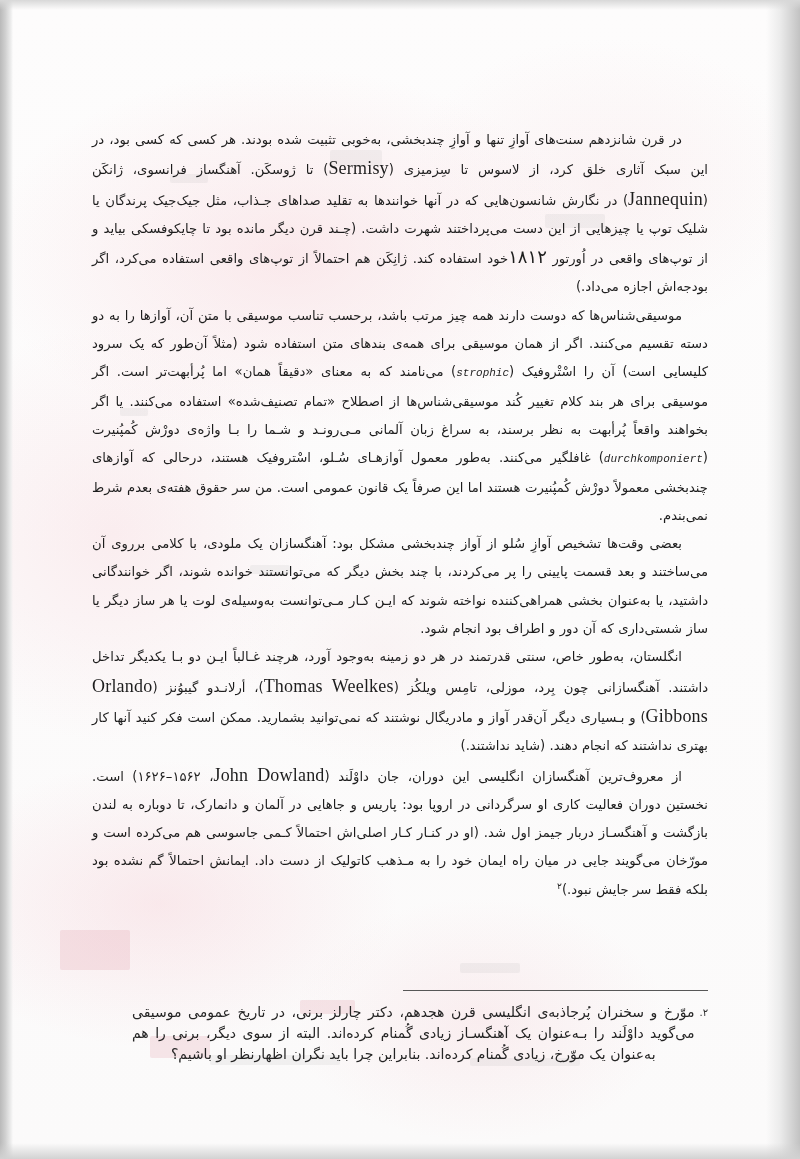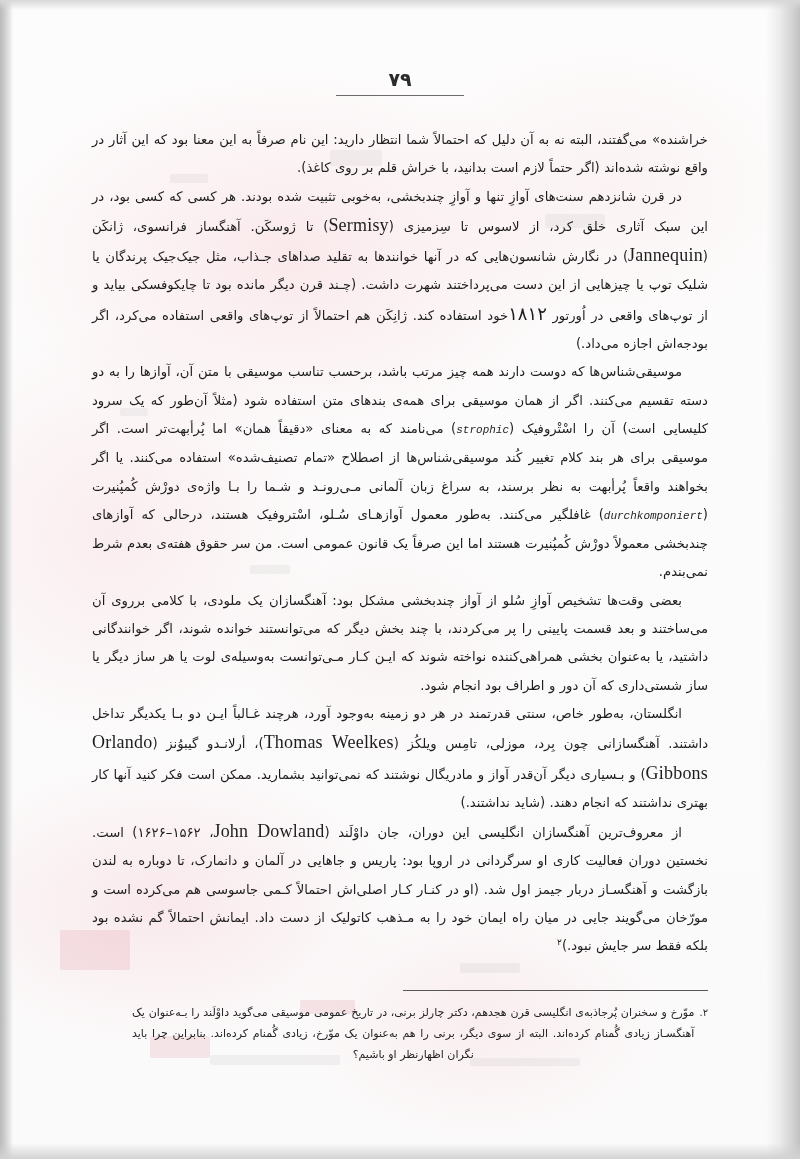--- a/index.html
+++ b/index.html
@@ -160,21 +160,21 @@
   }
   .fn-marker {
     font-family: "DejaVu Sans", sans-serif;
     font-size: 10px;
     color: #2a2a2a;
     flex: 0 0 auto;
     line-height: 21px;
   }
   .fn-text {
     font-family: "DejaVu Sans", sans-serif;
-    font-size: 11px;
+    font-size: 14px;
     line-height: 21px;
     color: #242424;
     text-align: justify;
     text-align-last: center;
     direction: rtl;
     flex: 1 1 auto;
     margin-left: 40px;
   }
 </style>
 </head>
@@ -194,27 +194,22 @@
   <div class="smudge" style="left:210px;top:1055px;width:130px;height:10px;"></div>
   <div class="smudge" style="left:470px;top:1058px;width:110px;height:8px;"></div>
   <div class="smudge pink" style="left:150px;top:1036px;width:60px;height:22px;"></div>
   <div class="smudge" style="left:460px;top:963px;width:60px;height:10px;"></div>
 
   <div class="edge-left"></div>
   <div class="edge-right"></div>
   <div class="edge-top"></div>
   <div class="edge-bottom"></div>
 
-  <div class="running-head">
-    <div class="folio">۷۹</div>
-    <div class="folio-rule"></div>
-  </div>
 
   <div class="textblock">
-    <p class="para"><span>خراشنده» می‌گفتند، البته نه به آن دلیل که احتمالاً شما انتظار دارید: این نام صرفاً به این معنا بود که این آثار در واقع نوشته شده‌اند (اگر حتماً لازم است بدانید، با خراش قلم بر روی کاغذ).</span></p>
     <p class="para indent"><span>در قرن شانزدهم سنت‌های آوازِ تنها و آوازِ چندبخشی، به‌خوبی تثبیت شده بودند. هر کسی که کسی بود، در این سبک آثاری خلق کرد، از لاسوس تا سِزمیزی (</span><span class="lat">Sermisy</span><span>) تا ژوسکَن. آهنگساز فرانسوی، ژانکَن (</span><span class="lat">Jannequin</span><span>) در نگارش شانسون‌هایی که در آنها خوانندها به تقلید صداهای جـذاب، مثل جیک‌جیک پرندگان یا شلیک توپ یا چیزهایی از این دست می‌پرداختند شهرت داشت. (چـند قرن دیگر مانده بود تا چایکوفسکی بیاید و از توپ‌های واقعی در اُورتور </span><span class="lat">۱۸۱۲</span><span>خود استفاده کند. ژانِکَن هم احتمالاً از توپ‌های واقعی استفاده می‌کرد، اگر بودجه‌اش اجازه می‌داد.)</span></p>
     <p class="para indent"><span>موسیقی‌شناس‌ها که دوست دارند همه چیز مرتب باشد، برحسب تناسب موسیقی با متن آن، آوازها را به دو دسته تقسیم می‌کنند. اگر از همان موسیقی برای همه‌ی بندهای متن استفاده شود (مثلاً آن‌طور که یک سرود کلیسایی است) آن را اسْتْروفیک (</span><span class="lat-it">strophic</span><span>) می‌نامند که به معنای «دقیقاً همان» اما پُرأبهت‌تر است. اگر موسیقی برای هر بند کلام تغییر کُند موسیقی‌شناس‌ها از اصطلاح «تمام تصنیف‌شده» استفاده می‌کنند. یا اگر بخواهند واقعاً پُرأبهت به نظر برسند، به سراغ زبان آلمانی مـی‌رونـد و شـما را بـا واژه‌ی دورْش کُمپُنیرت (</span><span class="lat-it">durchkomponiert</span><span>) غافلگیر می‌کنند. به‌طور معمول آوازهـای سُـلو، اسْتروفیک هستند، درحالی که آوازهای چندبخشی معمولاً دورْش کُمپُنیرت هستند اما این صرفاً یک قانون عمومی است. من سر حقوق هفته‌ی بعدم شرط نمی‌بندم.</span></p>
     <p class="para indent"><span>بعضی وقت‌ها تشخیص آوازِ سُلو از آواز چندبخشی مشکل بود: آهنگسازان یک ملودی، با کلامی برروی آن می‌ساختند و بعد قسمت پایینی را پر می‌کردند، با چند بخش دیگر که می‌توانستند خوانده شوند، اگر خوانندگانی داشتید، یا به‌عنوان بخشی همراهی‌کننده نواخته شوند که ایـن کـار مـی‌توانست به‌وسیله‌ی لوت یا هر ساز دیگر یا ساز شستی‌داری که آن دور و اطراف بود انجام شود.</span></p>
     <p class="para indent"><span>انگلستان، به‌طور خاص، سنتی قدرتمند در هر دو زمینه به‌وجود آورد، هرچند غـالباً ایـن دو بـا یکدیگر تداخل داشتند. آهنگسازانی چون بِرد، موزلی، تامِس ویلکُز (</span><span class="lat">Thomas Weelkes</span><span>)، أرلانـدو گیبوُنز (</span><span class="lat">Orlando Gibbons</span><span>) و بـسیاری دیگر آن‌قدر آواز و مادریگال نوشتند که نمی‌توانید بشمارید. ممکن است فکر کنید آنها کار بهتری نداشتند که انجام دهند. (شاید نداشتند.)</span></p>
     <p class="para indent"><span>از معروف‌ترین آهنگسازان انگلیسی این دوران، جان داوْلَند (</span><span class="lat">John Dowland</span><span>، ۱۵۶۲–۱۶۲۶) است. نخستین دوران فعالیت کاری او سرگردانی در اروپا بود: پاریس و جاهایی در آلمان و دانمارک، تا دوباره به لندن بازگشت و آهنگسـاز دربار جیمز اول شد. (او در کنـار کـار اصلی‌اش احتمالاً کـمی جاسوسی هم می‌کرده است و مورّخان می‌گویند جایی در میان راه ایمان خود را به مـذهب کاتولیک از دست داد. ایمانش احتمالاً گم نشده بود بلکه فقط سر جایش نبود.)</span><sup class="fn">۲</sup></p>
   </div>
 
   <div class="footnote-area">
     <div class="fn-rule"></div>
     <div class="fn-item">

